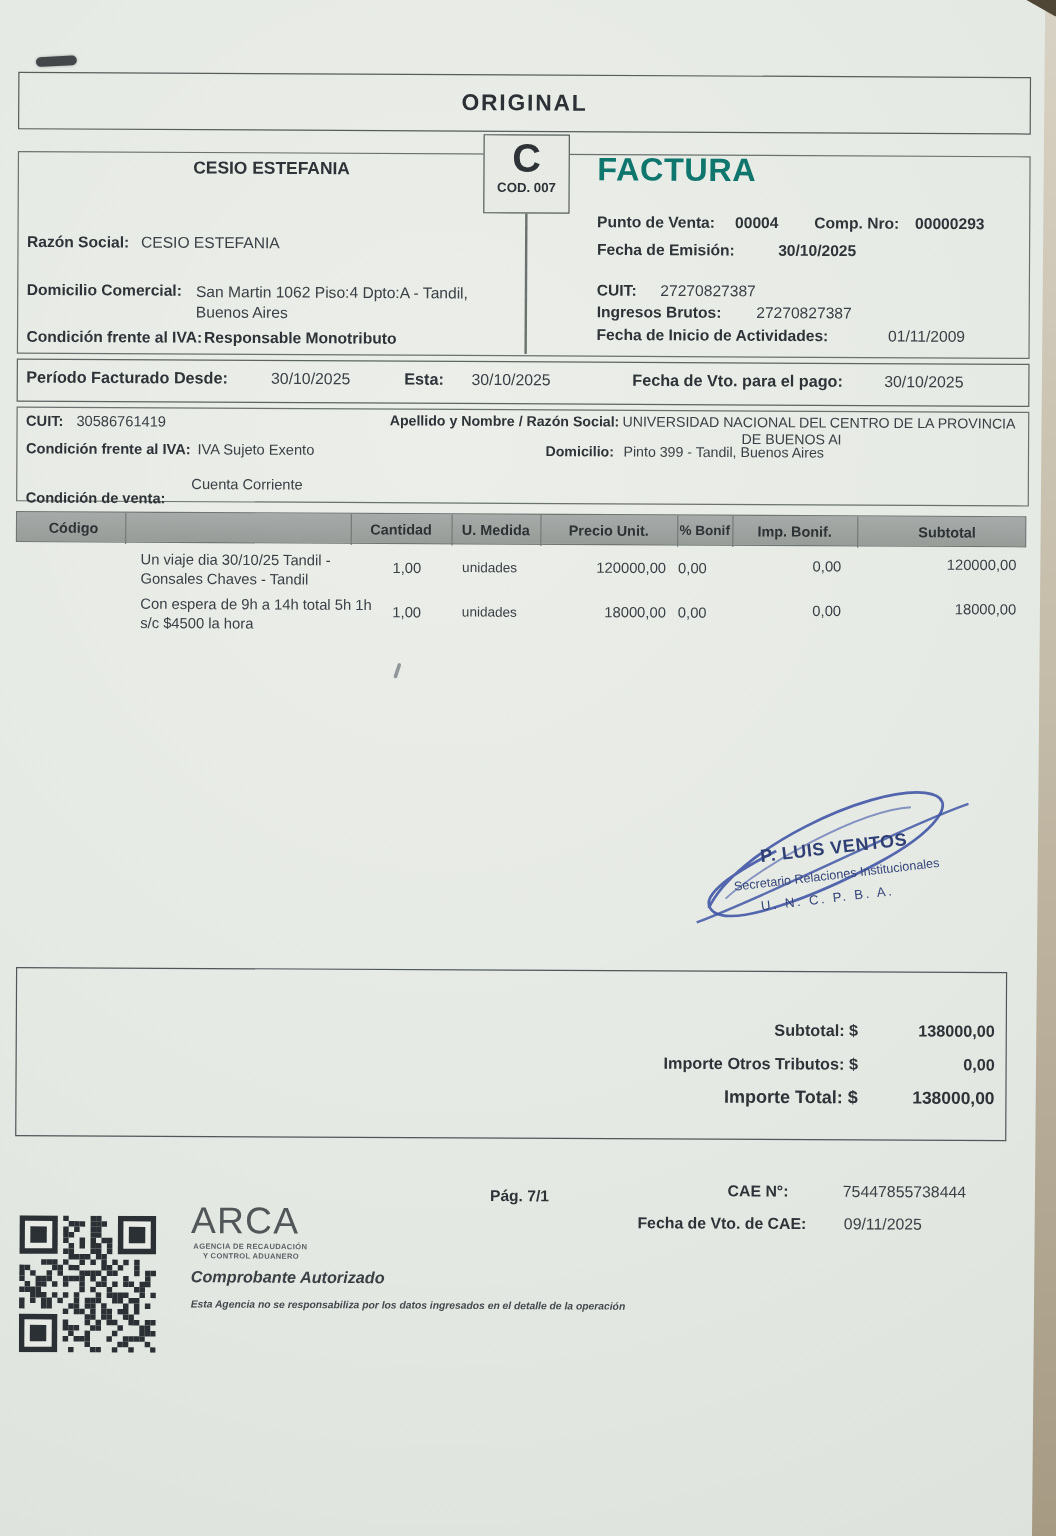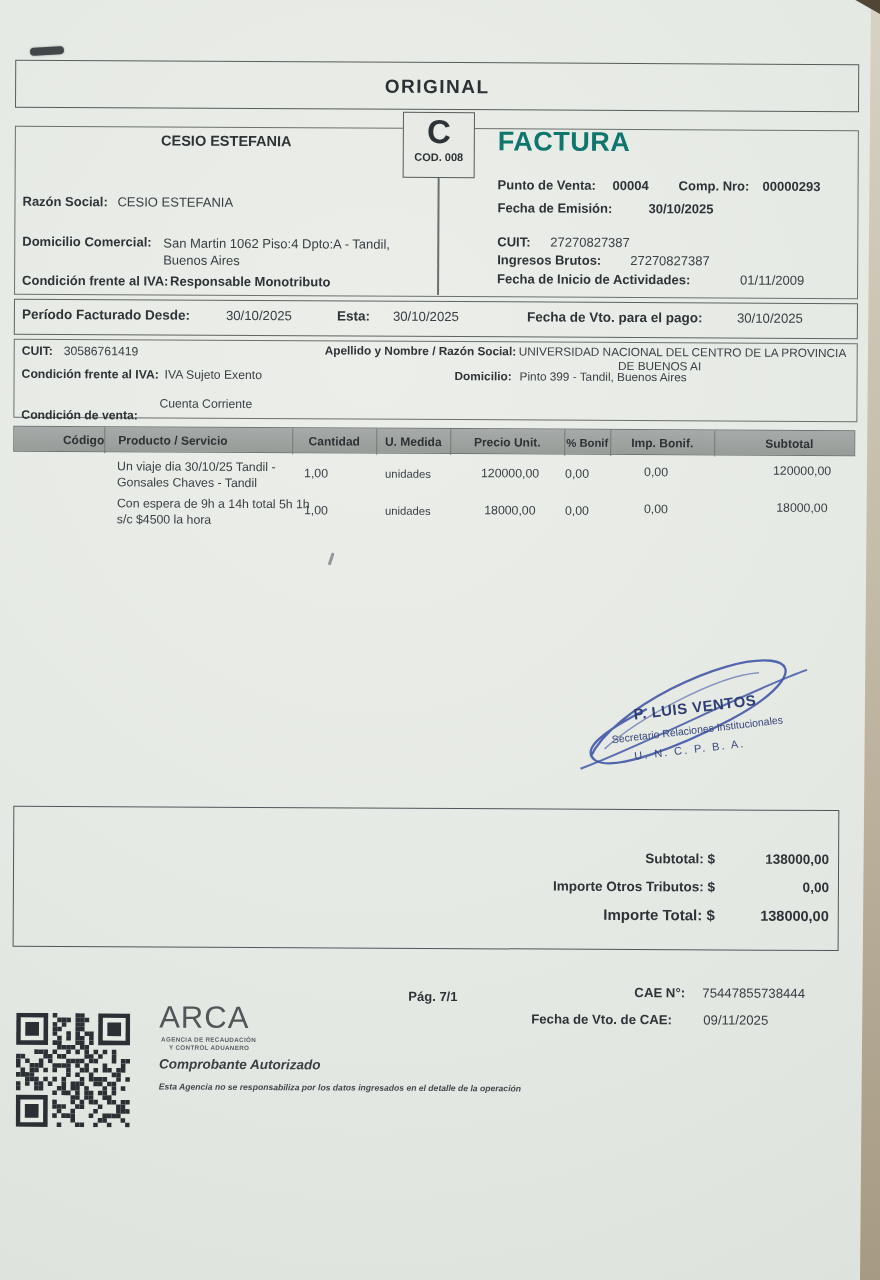--- a/index.html
+++ b/index.html
@@ -13,21 +13,21 @@
     background:
       radial-gradient(130% 95% at 42% 28%, #ebeee9 0%, #e5e9e4 50%, #dde2dd 88%, #d8ddd8 100%);
     z-index:1;
   }
   .doc{position:absolute;inset:0;transform:rotate(0.3deg);transform-origin:440px 300px;z-index:2;color:#33383c;}
   .abs{position:absolute;}
   .lbl{font-weight:bold;color:#2e3338;}
   .val{color:#3a4045;}
   .b{font-weight:bold;}
   .box{position:absolute;border:1.2px solid #6a716e;}
-  .num{position:absolute;text-align:center;font-size:12.3px;color:#383f44;}
+  .num{position:absolute;text-align:right;font-size:12.3px;color:#383f44;}
   
   .edge-strip{
     position:absolute;right:0;top:0;width:20px;height:1280px;z-index:6;
     background:linear-gradient(180deg,#d8d2c4 0%,#c4bba8 45%,#a69a83 100%);
     clip-path:polygon(55% 0,100% 0,100% 100%,0% 100%);
   }
   .corner-dark{
     position:absolute;right:0;top:0;width:30px;height:14px;z-index:7;
     background:#4f4636;clip-path:polygon(18% 0,100% 0,100% 100%);
   }
@@ -82,21 +82,21 @@
     <div class="t">ORIGINAL</div>
   </div>
 
   <div class="hdr-box"></div>
   <div class="hdr-divider"></div>
 
   <div class="issuer-name">CESIO ESTEFANIA</div>
 
   <div class="cbox">
     <div class="letter">C</div>
-    <div class="code">COD. 008</div>
+    <div class="code">COD. 007</div>
   </div>
 
   <div class="factura-title">FACTURA</div>
 
   <span class="abs lbl fs13" style="left:22px;top:196px">Razón Social:</span>
   <span class="abs val fs13" style="left:117px;top:196px">CESIO ESTEFANIA</span>
 
   <span class="abs lbl fs13" style="left:22px;top:236px">Domicilio Comercial:</span>
   <span class="abs val fs13" style="left:163px;top:236px;width:266px;line-height:17px">San Martin 1062 Piso:4 Dpto:A - Tandil, Buenos Aires</span>
 
@@ -135,23 +135,22 @@
   <span class="abs val" style="left:519px;top:344px;font-size:11.8px;white-space:nowrap">UNIVERSIDAD NACIONAL DEL CENTRO DE LA PROVINCIA</span>
   <span class="abs val" style="left:500px;top:358px;width:320px;text-align:center;font-size:11.8px">DE BUENOS AI</span>
   <span class="abs lbl fs12" style="left:22px;top:369px">Condición frente al IVA:</span>
   <span class="abs val fs12" style="left:165px;top:369px">IVA Sujeto Exento</span>
   <span class="abs lbl" style="left:455px;top:369px;font-size:11.8px">Domicilio:</span>
   <span class="abs val" style="left:520px;top:369px;font-size:11.8px">Pinto 399 - Tandil, Buenos Aires</span>
   <span class="abs lbl fs12" style="left:22px;top:410px">Condición de venta:</span>
   <span class="abs val fs12" style="left:160px;top:398px">Cuenta Corriente</span>
 
   <div class="thead">
-    <div class="cell" style="left:0;width:90px;text-align:right;padding-left:4px;box-sizing:border-box">Código</div>
+    <div class="cell" style="left:0;width:90px;text-align:center;padding-left:4px;box-sizing:border-box">Código</div>
     <div class="sep" style="left:90px"></div>
-    <div class="cell" style="left:90px;width:188px;text-align:left;padding-left:14px;box-sizing:border-box">Producto / Servicio</div>
     <div class="sep" style="left:278px"></div>
     <div class="cell" style="left:278px;width:84px">Cantidad</div>
     <div class="sep" style="left:362px"></div>
     <div class="cell" style="left:362px;width:74px">U. Medida</div>
     <div class="sep" style="left:436px"></div>
     <div class="cell" style="left:436px;width:114px">Precio Unit.</div>
     <div class="sep" style="left:550px"></div>
     <div class="cell" style="left:550px;width:46px;font-size:11.3px">% Bonif</div>
     <div class="sep" style="left:596px"></div>
     <div class="cell" style="left:596px;width:104px">Imp. Bonif.</div>
@@ -414,21 +413,21 @@
         <rect x="9.12" y="91.19999999999999" width="13.68" height="13.68" fill="#2b3034"></rect>
       </g>
     </svg>
 
   <div class="arca">ARCA</div>
   <div class="arca-sub" style="left:165px;top:1037px">AGENCIA DE RECAUDACIÓN</div>
   <div class="arca-sub" style="left:173px;top:1045px">Y CONTROL ADUANERO</div>
 
   <span class="abs b" style="left:412px;top:989px;font-size:13px;color:#2e3338">Pág. 7/1</span>
 
-  <span class="abs lbl" style="left:638px;top:984px;font-size:13.2px">CAE N°:</span>
+  <span class="abs lbl" style="left:610px;top:984px;font-size:13.2px">CAE N°:</span>
   <span class="abs val" style="left:706px;top:984px;font-size:13.2px">75447855738444</span>
   <span class="abs lbl" style="left:535px;top:1011px;font-size:13.2px">Fecha de Vto. de CAE:</span>
   <span class="abs val" style="left:707px;top:1011px;font-size:13.2px">09/11/2025</span>
 
   <div class="abs ital" style="left:163px;top:1058px;font-size:13.5px">Comprobante Autorizado</div>
   <div class="abs ital" style="left:163px;top:1083px;font-size:8.6px;color:#42484c">Esta Agencia no se responsabiliza por los datos ingresados en el detalle de la operación</div>
 
 </div>
 
 <div class="edge-strip"></div>

